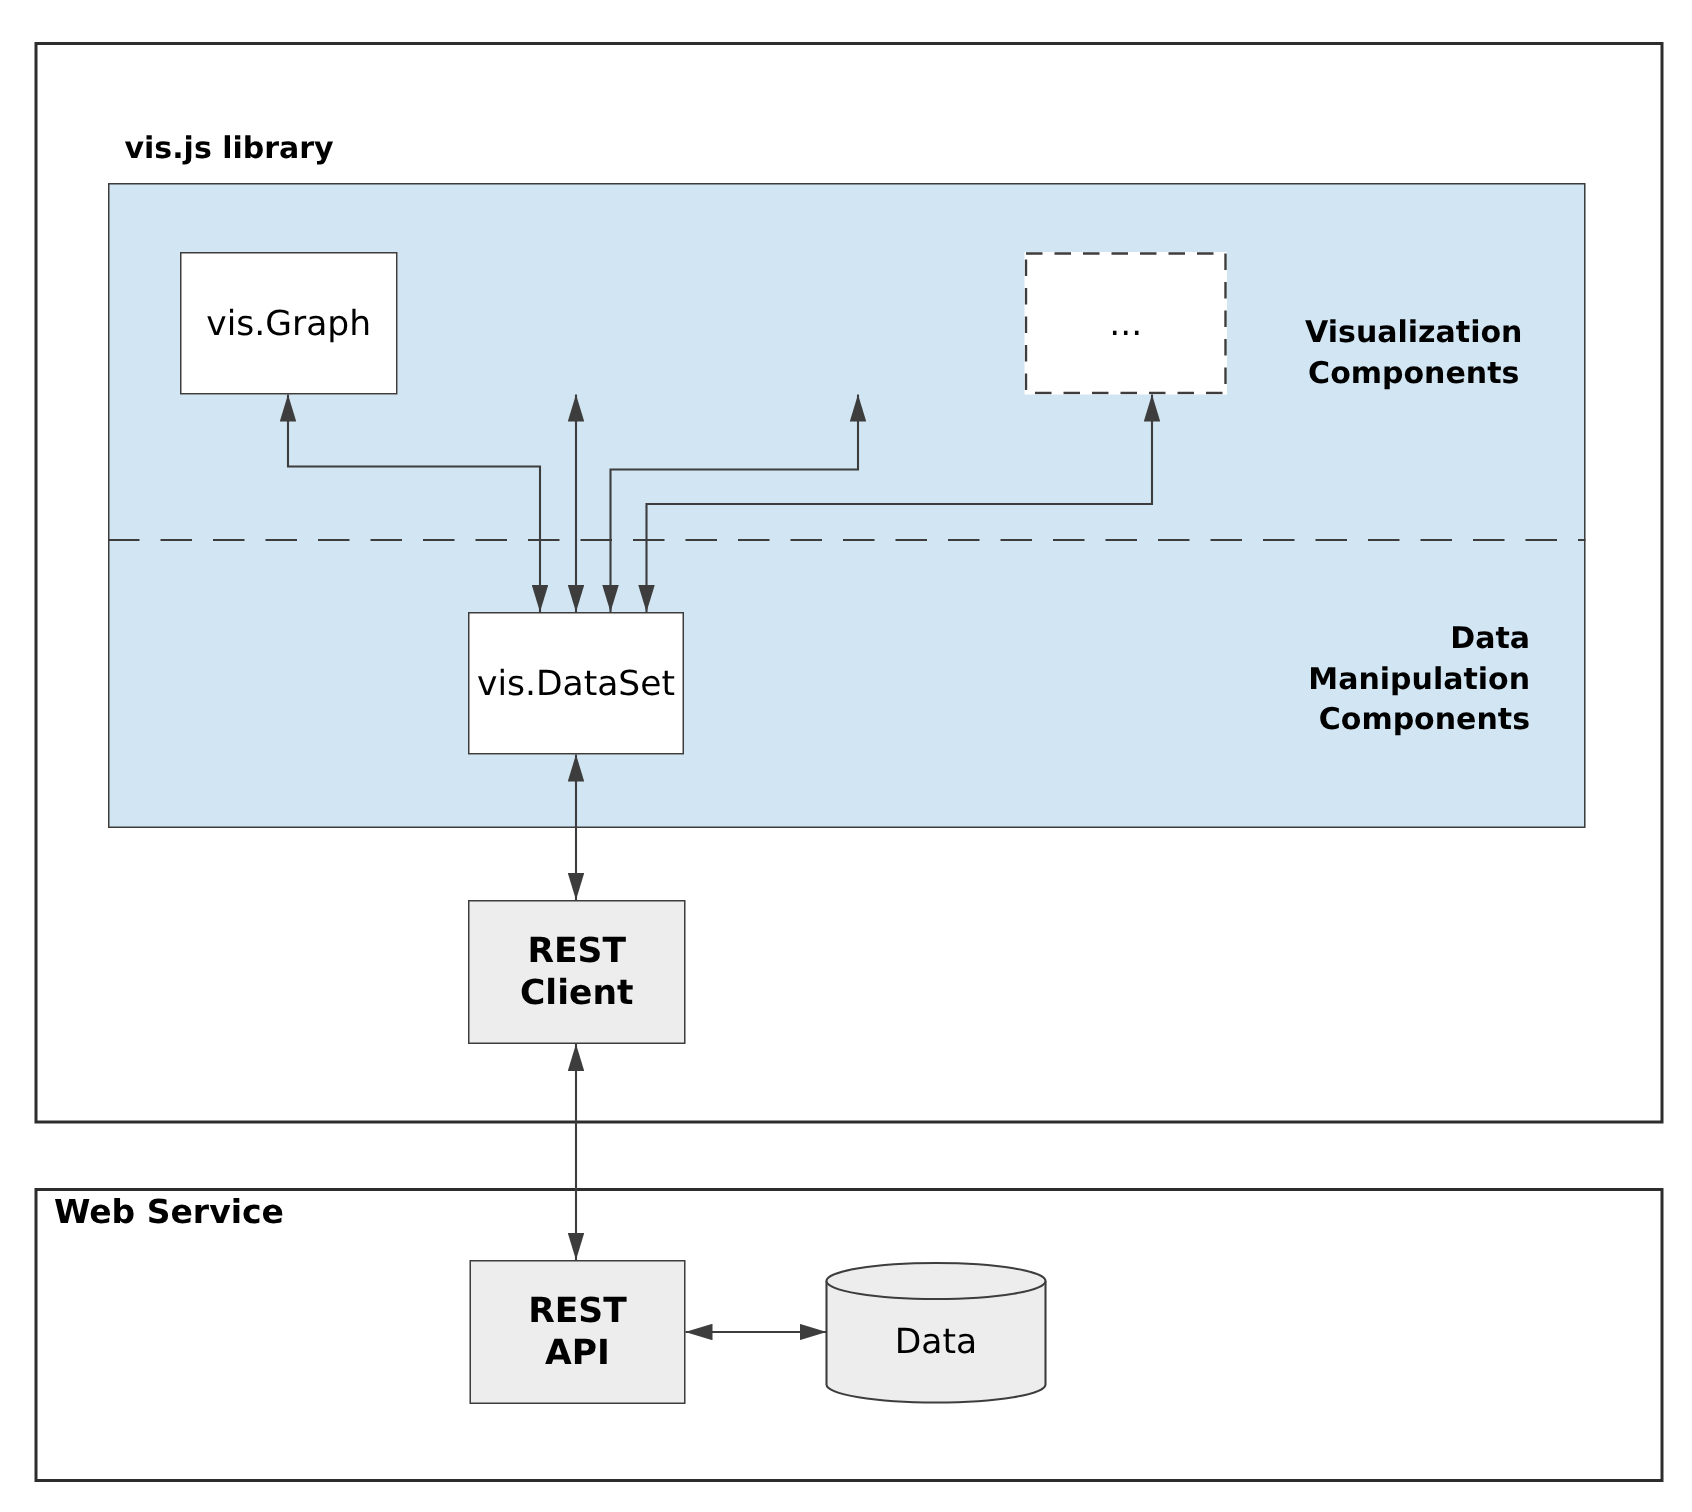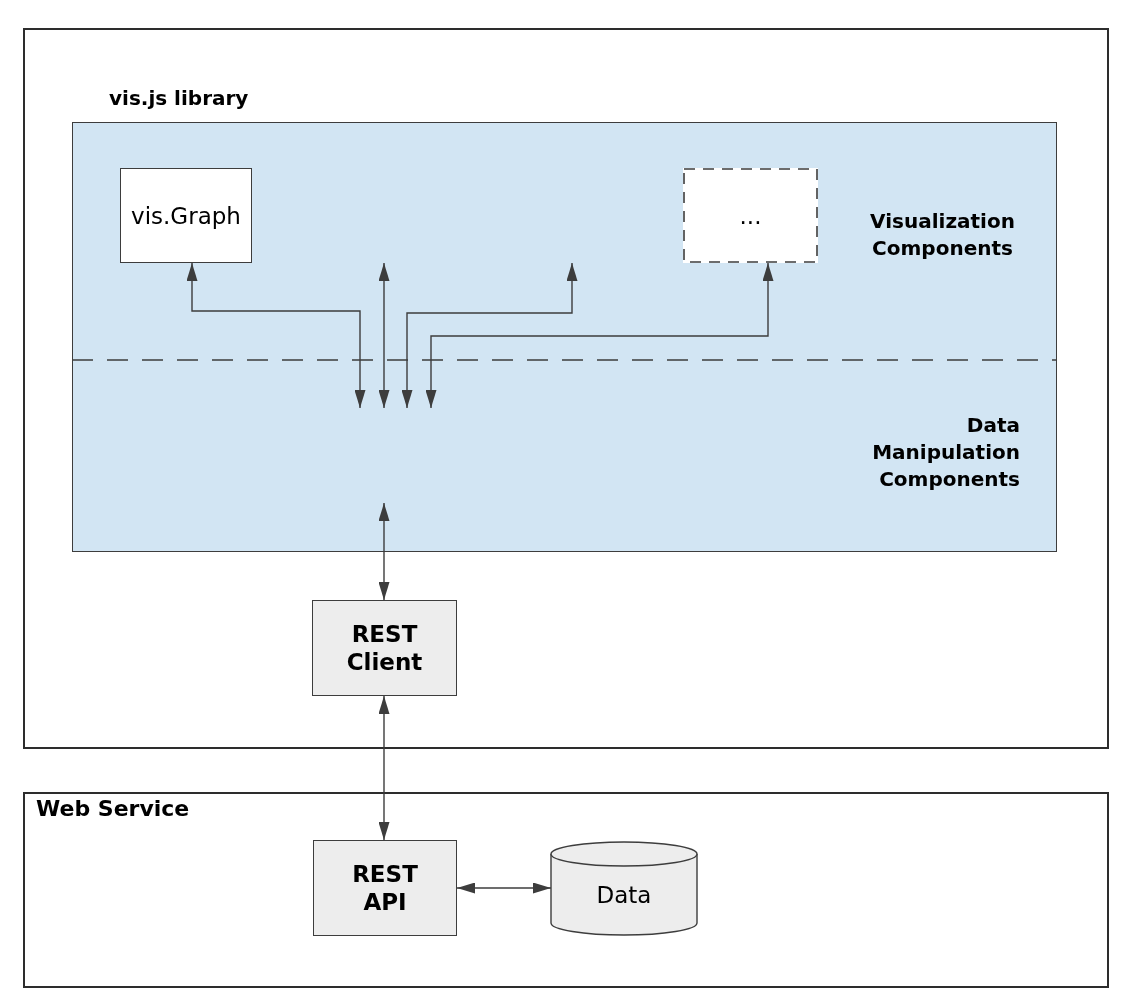--- a/index.html
+++ b/index.html
@@ -45,34 +45,35 @@
   }
   #arrows{position:absolute;left:0;top:0;z-index:5;pointer-events:none;}
 </style>
 </head>
 <body>
 
 <div id="canvas">
 
   <div class="outer-box" style="left:23px;top:28px;width:1082px;height:717px;"></div>
 
-  <div class="library-title" style="left:83px;top:86px;margin-left:26px;">vis.js library</div>
+  <div class="library-title" style="left:83px;top:86px;">vis.js library</div>
   <div class="library-box"></div>
 
-  <div class="node" style="left:120px;top:168px;width:132px;height:95px;">vis.Graph</div>
+  <div class="node" style="left:120px;top:168px;width:145px;height:95px;">vis.Graph</div>
   <div class="node dashed" style="left:683px;top:168px;width:135px;height:95px;">
     <svg width="135" height="95">
       <rect x="1" y="1" width="133" height="93" fill="none" stroke="#3d3d3d" stroke-width="1.6" stroke-dasharray="11 8"></rect>
     </svg>
     <span>...</span>
   </div>
 
   <div class="side-label" style="left:840px;top:170px;width:205px;text-align:center;margin-top:38px;">Visualization
 Components</div>
 
+  <div class="node" style="left:312px;top:408px;width:144px;height:95px;">vis.DataSet</div>
 
   <div class="side-label" style="left:810px;top:412px;width:210px;text-align:right;">Data
 Manipulation
 Components</div>
 
   <div class="node gray" style="left:312px;top:600px;width:145px;height:96px;">REST
 Client</div>
 
   <div class="outer-box" style="left:23px;top:792px;width:1082px;height:192px;"></div>
   <div class="section-title" style="left:36px;top:796px;text-align:right;">Web Service</div>

